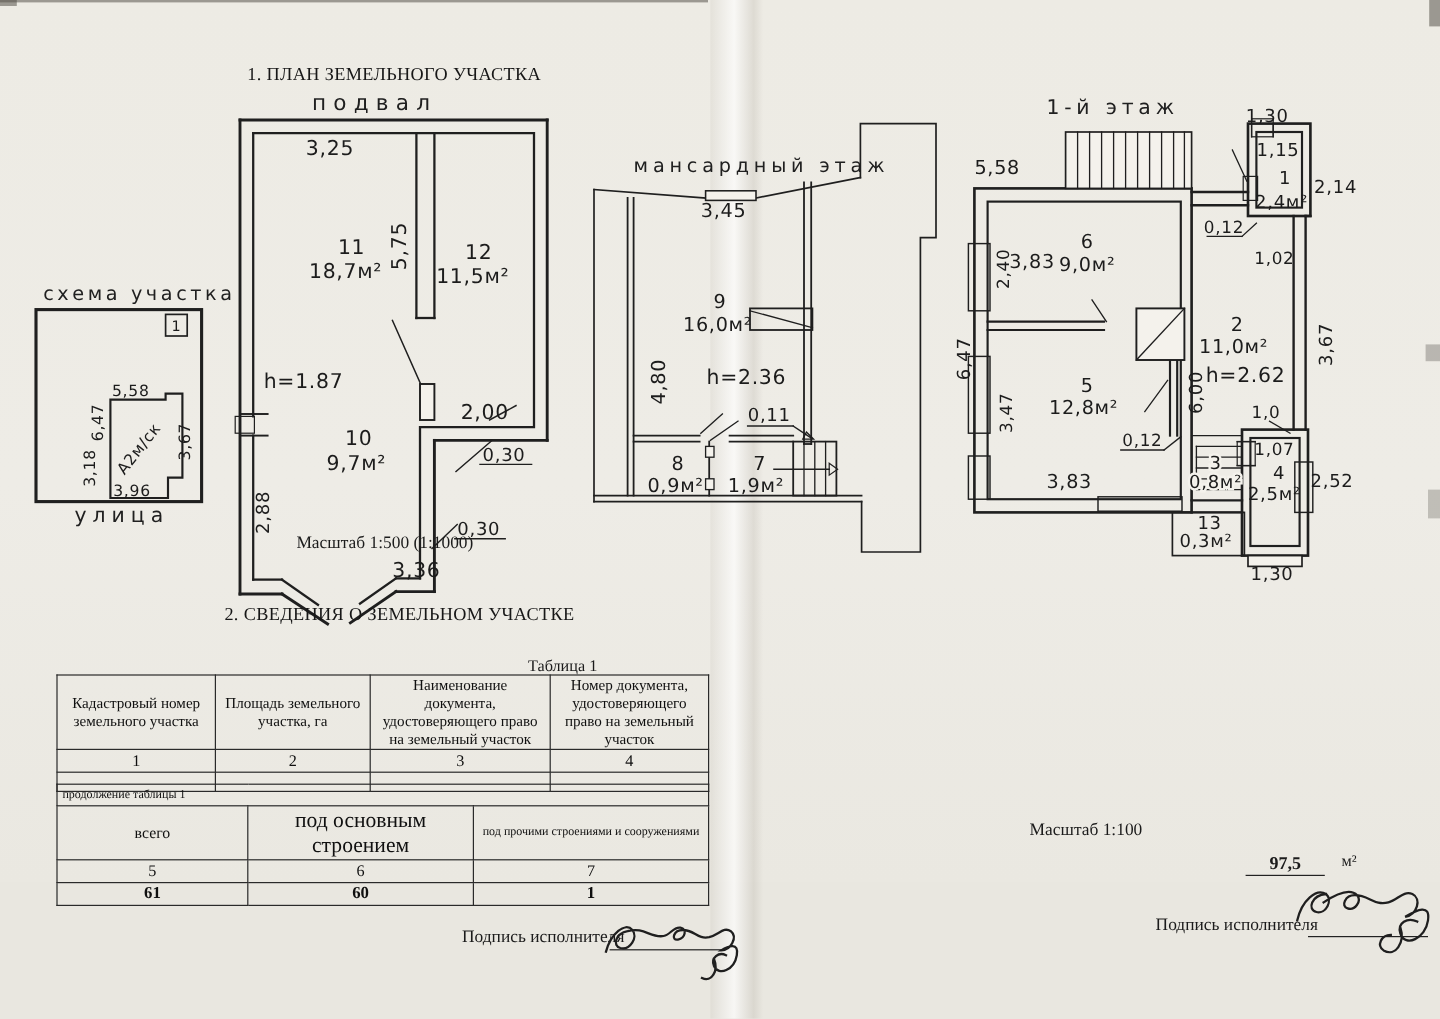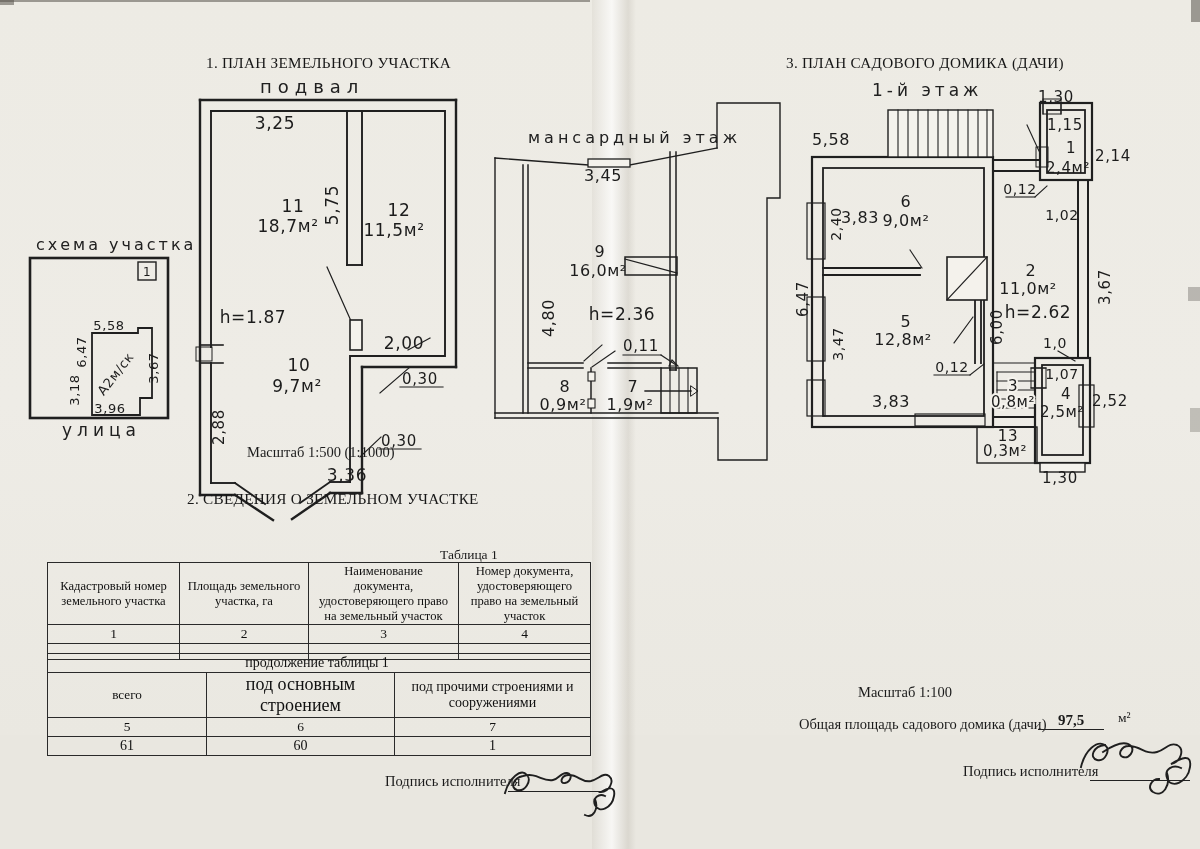--- a/index.html
+++ b/index.html
@@ -17,22 +17,22 @@
   svg line,svg path,svg rect,svg polyline,svg polygon{stroke:#1f1f1f;fill:none;stroke-linecap:square}
   .wfill{fill:#f4f2ec}
   .fold{position:absolute;top:0;left:592px;width:44px;height:849px;pointer-events:none;
     background:linear-gradient(90deg,rgba(110,100,85,.07),rgba(255,255,255,.65) 45%,rgba(110,100,85,.12) 82%,rgba(255,255,255,0));}
   .edge{position:absolute;background:#57534c;opacity:.55}
   .underline{border-bottom:1.6px solid #222}
   table{border-collapse:collapse;table-layout:fixed;font-family:"Liberation Serif",serif;color:#101010}
   td{border:1.4px solid #2a2a2a;text-align:center;vertical-align:middle;padding:1px 4px;overflow:hidden}
   .th{font-size:12.6px;line-height:1.18}
   .num{font-size:13.5px}
-  .val{font-size:14px;font-weight:normal}
-  .contin{font-size:14px;text-align:center;padding-right:8px}
+  .val{font-size:14px;font-weight:bold}
+  .contin{font-size:10px;text-align:left;padding-right:8px}
   .built{font-size:13.8px}
 </style>
 </head>
 <body>
 
 <div class="page">
 
   <div class="edge" style="left:0;top:0;width:590px;height:2px"></div>
   <div class="edge" style="left:0;top:0;width:14px;height:5px"></div>
   <div class="edge" style="left:1191px;top:0;width:9px;height:22px"></div>
@@ -168,21 +168,20 @@
     <text x="118" y="181" text-anchor="middle" font-size="16">16,0м²</text>
     <text x="142" y="225" text-anchor="middle" font-size="17">h=2.36</text>
     <text transform="rotate(-90 69 223)" x="69" y="228" text-anchor="middle" font-size="16">4,80</text>
     <text x="161" y="256" text-anchor="middle" font-size="15">0,11</text>
     <text x="85" y="297" text-anchor="middle" font-size="16">8</text>
     <text x="83" y="315" text-anchor="middle" font-size="16">0,9м²</text>
     <text x="153" y="297" text-anchor="middle" font-size="16">7</text>
     <text x="150" y="315" text-anchor="middle" font-size="16">1,9м²</text>
   </svg>
 
-  <div class="abs title-serif" style="left:786px;top:54px">3. ПЛАН САДОВОГО ДОМИКА (ДАЧИ)</div>
   <div class="abs stencil" style="left:872px;top:80px;font-size:17px;letter-spacing:4px">1-й этаж</div>
 
   <svg class="abs" style="left:790px;top:85px" width="340" height="405" viewBox="0 0 340 405">
     <g stroke-width="2.2">
       <rect x="22" y="72" width="181" height="270"></rect>
       <rect x="33" y="83" width="161" height="248" stroke-width="1.8"></rect>
     </g>
     <g stroke-width="1.2">
       <rect x="17" y="118" width="18" height="56" fill="#f4f2ec"></rect>
       <rect x="17" y="212" width="18" height="64" fill="#f4f2ec"></rect>
@@ -291,21 +290,21 @@
     <text x="276" y="314" text-anchor="middle" font-size="15">4</text>
     <text x="272" y="332" text-anchor="middle" font-size="15">2,5м²</text>
     <text x="320" y="321" text-anchor="middle" font-size="15">2,52</text>
     <text x="218" y="356" text-anchor="middle" font-size="15">13</text>
     <text x="215" y="371" text-anchor="middle" font-size="15">0,3м²</text>
     <text x="101" y="322" text-anchor="middle" font-size="16">3,83</text>
     <text x="270" y="398" text-anchor="middle" font-size="15">1,30</text>
     <text transform="rotate(-90 315 202)" x="315" y="207" text-anchor="middle" font-size="15">3,67</text>
   </svg>
 
-  <div class="abs title-serif" style="left:187px;top:490px">2. СВЕДЕНИЯ О ЗЕМЕЛЬНОМ УЧАСТКЕ</div>
+  <div class="abs title-serif" style="left:187px;top:504px">2. СВЕДЕНИЯ О ЗЕМЕЛЬНОМ УЧАСТКЕ</div>
   <div class="abs small-serif" style="left:440px;top:547px;width:152px;text-align:left;font-size:13.5px">Таблица 1</div>
 
   <table class="abs" style="left:47px;top:562px;width:543px">
     <colgroup>
         <col style="width:132px">
         <col style="width:129px">
         <col style="width:150px">
         <col style="width:132px">
       </colgroup>
     <tbody>
@@ -336,37 +335,36 @@
         <col style="width:188px">
         <col style="width:196px">
       </colgroup>
     <tbody>
         <tr style="height:18px">
       <td colspan="3" class="contin">продолжение таблицы 1</td>
     </tr>
     <tr style="height:32px">
       <td class="th" style="font-size:13.2px">всего</td>
       <td class="th" style="font-size:18px">под основным строением</td>
-      <td class="th" style="font-size:14px">под прочими строениями и сооружениями</td>
+      <td class="th" style="font-size:10px">под прочими строениями и сооружениями</td>
     </tr>
     <tr style="height:16px">
       <td class="num">5</td>
       <td class="num">6</td>
       <td class="num">7</td>
     </tr>
     <tr style="height:18px">
       <td class="val">61</td>
       <td class="val">60</td>
       <td class="val">1</td>
     </tr>
   </tbody>
     </table>
 
   <div class="abs small-serif" style="left:858px;top:684px;font-size:14.5px">Масштаб 1:100</div>
-  <div class="abs small-serif" style="left:799px;top:716px;font-size:14.5px">Общая площадь садового домика (дачи)</div>
   <div class="abs small-serif underline" style="left:1038px;top:712px;width:66px;text-align:center;font-size:15px;font-weight:bold">97,5</div>
   <div class="abs small-serif" style="left:1118px;top:710px;font-size:13.5px">м²</div>
 
   <div class="abs small-serif" style="left:385px;top:773px;font-size:14.5px">Подпись исполнителя</div>
   <div class="abs underline" style="left:508px;top:776px;width:95px;height:15px"></div>
   <svg class="abs" style="left:495px;top:748px" width="130" height="75" viewBox="0 0 130 75">
     <path stroke-width="1.9" stroke-linecap="round" fill="none" d="M10,45 C14,30 26,20 32,27 C37,33 30,44 22,42 C15,40 18,30 28,28 C42,24 47,34 58,32 C64,31 66,24 72,25 C78,26 76,34 70,35 C64,36 66,27 74,27 C84,27 86,35 96,33 C104,31 108,24 114,28 C120,33 114,44 106,44 C112,40 121,37 119,48 C117,60 104,66 100,57 C97,50 104,45 110,48 M100,51 C104,61 98,71 90,67"></path>
   </svg>
 
   <div class="abs small-serif" style="left:963px;top:763px;font-size:14.5px">Подпись исполнителя</div>

